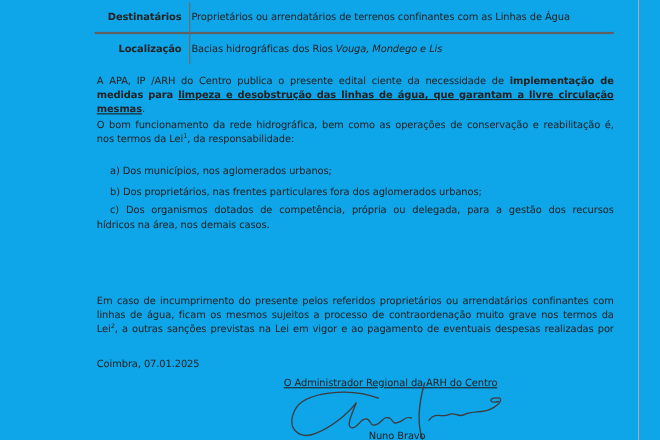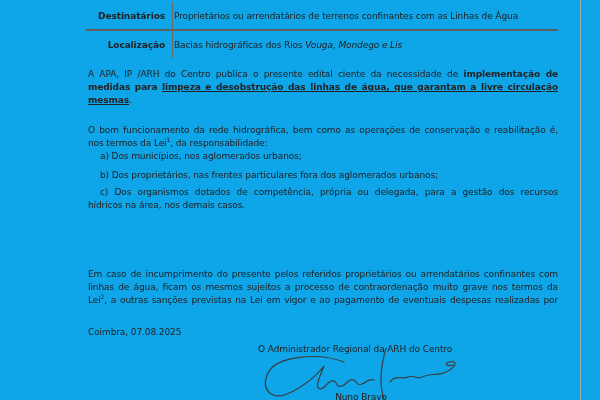--- a/index.html
+++ b/index.html
@@ -20,21 +20,21 @@
 
   
   .htable { position:absolute; left:86px; top:2px; width:472px; }
   .vdiv   { position:absolute; left:86px; top:0; height:56px; width:1px; background:#6a6a6a; }
   .trow   { display:flex; align-items:center; height:27px; }
   .trow1  { border-bottom:2px solid #606060; }
   .tlabel { flex:none; width:79px; text-align:right; font-weight:bold; white-space:nowrap; }
   .tvalue { padding-left:9px; white-space:nowrap; }
 
   .notice { font-weight:bold; }
-  .admin-title { white-space:nowrap; }
+  .admin-title { white-space:nowrap;text-decoration:underline; }
   .signer-name { text-align:center; white-space:nowrap; }
   .scan-edge { position:absolute; left:580px; top:0; width:1px; height:400px; background:#a8a8a8; }
   .sig { position:absolute; left:256px; top:350px; overflow:visible; }
 </style>
 </head>
 <body>
 
 <div class="page">
 
   <div class="htable">
@@ -48,40 +48,40 @@
       <div class="tvalue"><span>Bacias hidrográficas dos Rios </span><span class="it">Vouga, Mondego e Lis</span></div>
     </div>
   </div>
 
   <div class="abs col" style="top:68px">
     <div class="jline"><span>A APA, IP /ARH do Centro publica o presente edital ciente da necessidade de </span><span class="bd">implementação de</span></div>
     <div class="jline"><span class="bd">medidas para </span><span class="bd un">limpeza e desobstrução das linhas de água, que garantam a livre circulação das</span></div>
     <div class="line"><span class="bd un">mesmas</span><span>.</span></div>
   </div>
 
-  <div class="abs col" style="top:124px">
+  <div class="abs col" style="top:108px">
     <div class="jline"><span>O bom funcionamento da rede hidrográfica, bem como as operações de conservação e reabilitação é,</span></div>
     <div class="line"><span>nos termos da Lei</span><sup>1</sup><span>, da responsabilidade:</span></div>
   </div>
 
   <div class="abs col line" style="top:150px; text-indent:12px">a) Dos municípios, nos aglomerados urbanos;</div>
   <div class="abs col line" style="top:169px; text-indent:12px">b) Dos proprietários, nas frentes particulares fora dos aglomerados urbanos;</div>
   <div class="abs col" style="top:186px">
     <div class="jline" style="text-indent:12px">c) Dos organismos dotados de competência, própria ou delegada, para a gestão dos recursos</div>
     <div class="line">hídricos na área, nos demais casos.</div>
   </div>
 
 
   <div class="abs col" style="top:268px">
     <div class="jline"><span>Em caso de incumprimento do presente pelos referidos proprietários ou arrendatários confinantes com</span></div>
     <div class="jline"><span>linhas de água, ficam os mesmos sujeitos a processo de contraordenação muito grave nos termos da</span></div>
     <div class="jline"><span>Lei</span><sup>2</sup><span>, a outras sanções previstas na Lei em vigor e ao pagamento de eventuais despesas realizadas por</span></div>
   </div>
 
-  <div class="abs line" style="top:326px; left:88px">Coimbra, 07.08.2025</div>
+  <div class="abs line" style="top:326px; left:88px">Coimbra, 07.01.2025</div>
   <div class="abs line admin-title" style="top:343px; left:258px">O Administrador Regional da ARH do Centro</div>
 
   <svg class="sig" width="215" height="52" viewBox="0 0 215 52">
     <path d="M88,12 C62,2 20,6 12,23 C4,40 16,50 31,44 C48,37 62,24 68,16
              C64,26 58,38 64,39 C70,39 72,29 78,31 C82,33 80,38 86,36
              C92,34 92,28 98,30 C102,32 100,36 106,34 C112,32 112,28 118,30" fill="none" stroke="#3c3c3c" stroke-width="1.2" stroke-linecap="round"></path>
     <path d="M130,-2 C126,12 122,32 128,49" fill="none" stroke="#3c3c3c" stroke-width="1.2" stroke-linecap="round"></path>
     <path d="M134,32 C140,24 146,30 152,27 C158,24 160,30 166,27
              C174,23 182,26 190,22 C200,17 203,10 193,12 C188,13 190,17 197,15" fill="none" stroke="#3c3c3c" stroke-width="1.2" stroke-linecap="round"></path>
   </svg>

